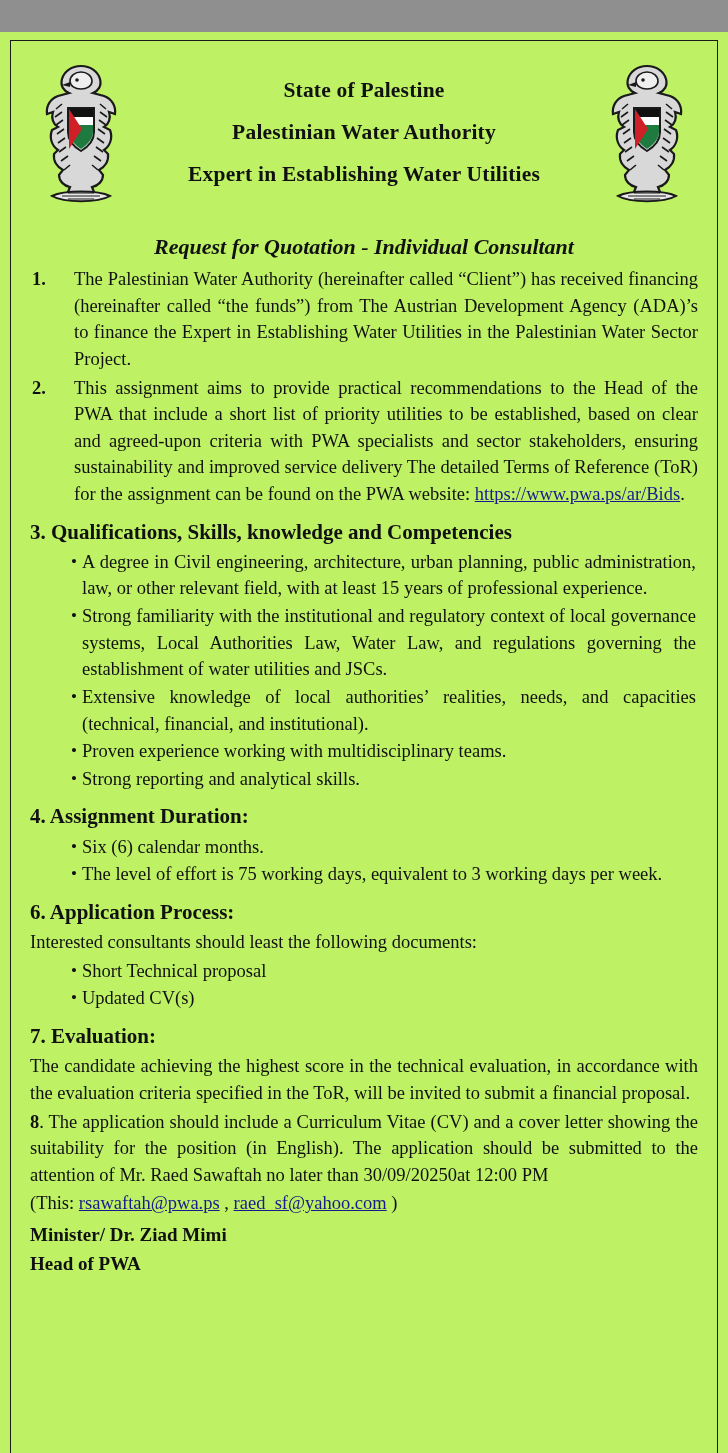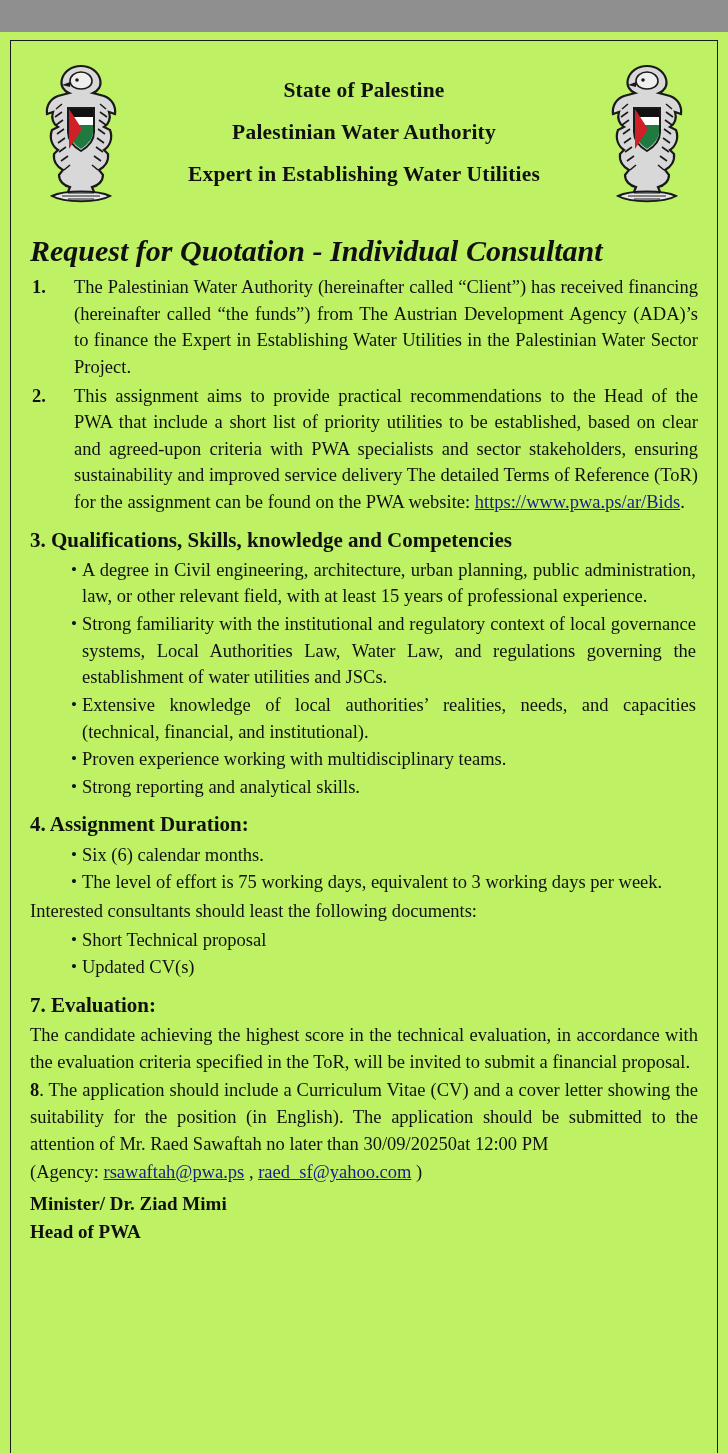--- a/index.html
+++ b/index.html
@@ -58,25 +58,25 @@
   }
   .header-titles .line {
     font-family: "Liberation Serif", serif;
     font-weight: bold;
     font-size: 21.5px;
     line-height: 1.95;
     letter-spacing: .2px;
     color: #111;
   }
   .subtitle {
-    text-align: left;
+    text-align: center;
     font-family: "Liberation Serif", serif;
     font-weight: bold;
     font-style: italic;
-    font-size: 30px;
+    font-size: 22px;
     margin-top: 10px;
     margin-bottom: 6px;
   }
 
   
   .body {
     font-size: 18.5px;
     line-height: 1.44;
     text-align: justify;
     color: #111;
@@ -261,38 +261,39 @@
         <li>
           <span class="dot">•</span>
           <span class="btxt">Six (6) calendar months.</span>
         </li>
         <li>
           <span class="dot">•</span>
           <span class="btxt">The level of effort is 75 working days, equivalent to 3 working days per week.</span>
         </li>
       </ul>
 
+      <div class="sec-head">6. Application Process:</div>
       <div class="para tight">Interested consultants should least the following documents:</div>
       <ul class="bullets">
         <li>
           <span class="dot">•</span>
           <span class="btxt">Short Technical proposal</span>
         </li>
         <li>
           <span class="dot">•</span>
           <span class="btxt">Updated CV(s)</span>
         </li>
       </ul>
 
       <div class="sec-head">7. Evaluation:</div>
       <div class="para tight">The candidate achieving the highest score in the technical evaluation, in accordance with the evaluation criteria specified in the ToR, will be invited to submit a financial proposal.</div>
 
       <div class="para"><span class="numbered-inline">8</span><span>. The application should include a Curriculum Vitae (CV) and a cover letter showing the suitability for the position (in English). The application should be submitted to the attention of Mr. Raed Sawaftah no later than 30/09/20250at 12:00 PM</span></div>
 
-      <div class="para tight"><span>(Agency: </span><a class="link" href="#">rsawaftah@pwa.ps</a><span> , </span><a class="link" href="#">raed_sf@yahoo.com</a><span> )</span></div>
+      <div class="para tight"><span>(This: </span><a class="link" href="#">rsawaftah@pwa.ps</a><span> , </span><a class="link" href="#">raed_sf@yahoo.com</a><span> )</span></div>
 
       <div class="sign">
         <div>Minister/ Dr. Ziad Mimi</div>
         <div>Head of PWA</div>
       </div>
 
     </div>
   </div>
 </div>
 

